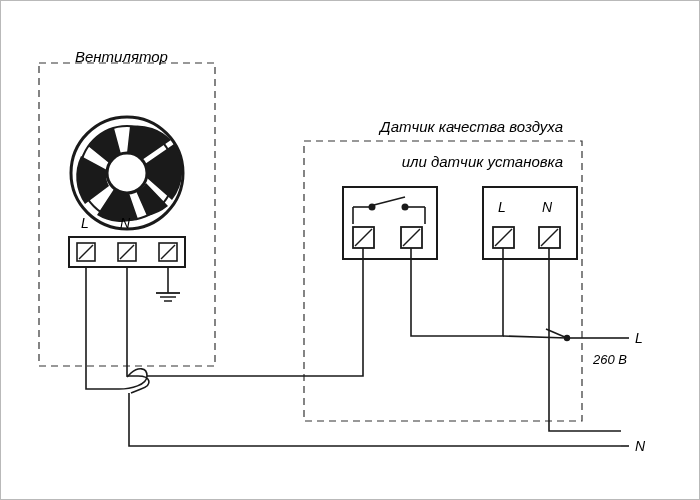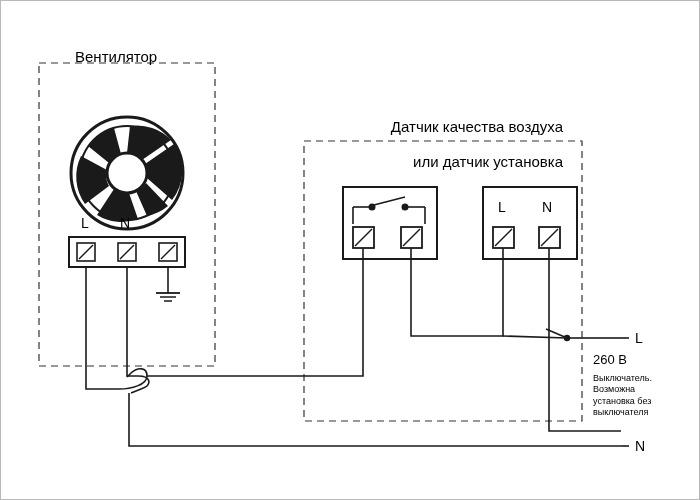--- a/index.html
+++ b/index.html
@@ -20,20 +20,21 @@
   }
   #svg-root {
     position: absolute;
     left: 0;
     top: 0;
   }
   .lbl {
     position: absolute;
     white-space: pre;
     line-height: 1.15;
+    font-style: italic;
   }
   .t-fan {
     font-size: 15px;
     left: 74px;
     top: 47px;
   }
   .t-sensor {
     font-size: 15px;
     left: 332px;
     top: 100px;
@@ -180,21 +181,17 @@
   </div>
 
   <div class="lbl t-LN" style="left:80px; top:214px;">L</div>
   <div class="lbl t-LN" style="left:119px; top:214px;">N</div>
 
   <div class="lbl t-LN" style="left:497px; top:198px;">L</div>
   <div class="lbl t-LN" style="left:541px; top:198px;">N</div>
 
 
   <div class="lbl t-220">260 В</div>
-  <div class="lbl t-switch">Выключатель.
-Возможна
-установка без
-выключателя</div>
 
   <div class="lbl t-side" style="left:634px; top:329px;">L</div>
   <div class="lbl t-side" style="left:634px; top:437px;">N</div>
 
 </div>
 
 </body></html>

